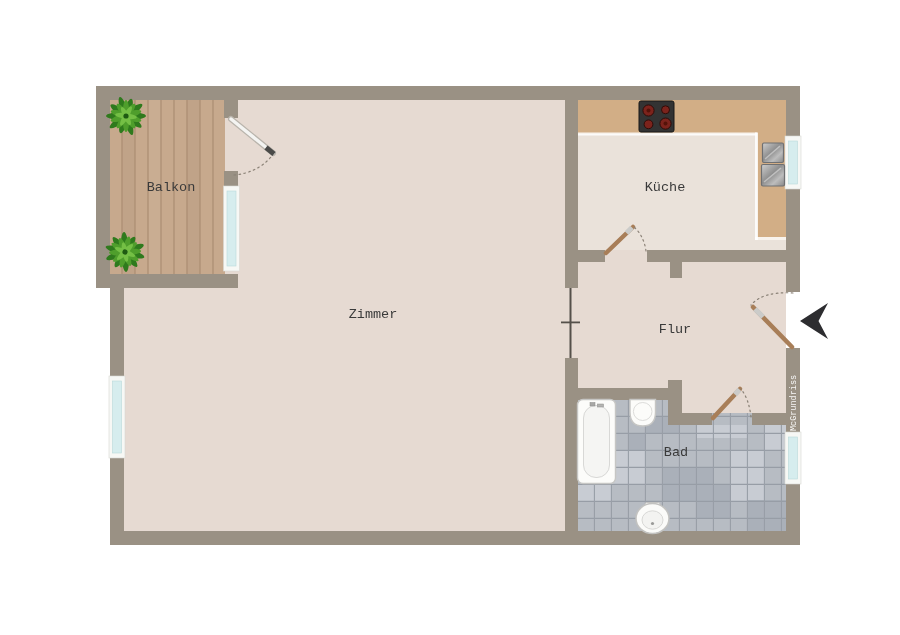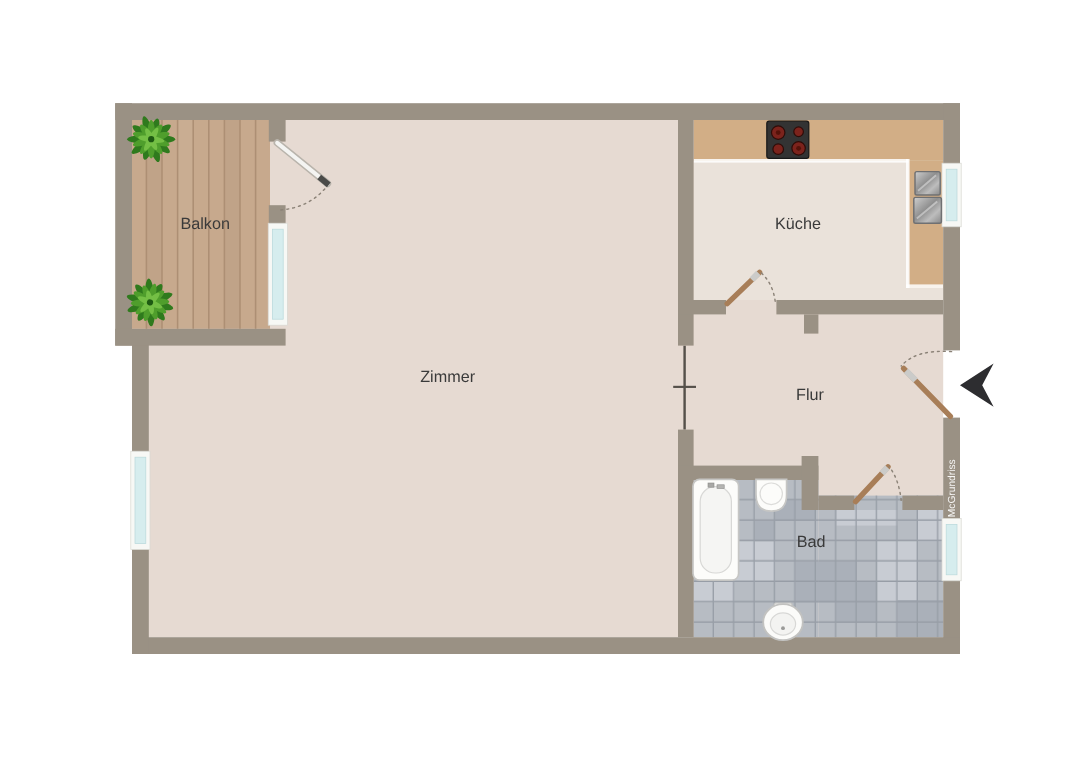--- a/index.html
+++ b/index.html
@@ -1,17 +1,17 @@
 <!DOCTYPE html>
 <html style="--wall: #9a9184; --wall_opening: #55504a; --floor_main: #e6dad2; --floor_kitchen: #eae2da; --deck: #c7a98d; --deck_line: #ad8f74; --counter: #d2ae86; --tile: #b7bcc3; --tile_grout: #979da6; --tile_light: #c8ccd3; --tile_mid: #aab0b9; --glass: #d6edee; --frame: #f7f8f5; --door_leaf: #a87e58; --arc: #8b8277; --arrow: #2d2d30; --label: #3a3a3a; --stove: #333333; --burner: #7c231c; --plant_dark: #2f7a1d; --plant_mid: #4f9e2c; --plant_light: #74bf45;"><head>
 <meta charset="utf-8">
 <style>
   html,body{margin:0;padding:0;background:#ffffff;}
   .stage{position:relative;width:900px;height:635px;background:#ffffff;overflow:hidden;
-         font-family:Liberation Sans, sans-serif;}
+         font-family:Liberation Mono, monospace;}
   svg{display:block}
   .wall{fill:var(--wall,#9a9184)}
   .floor-main{fill:var(--floor_main,#e6dad2)}
   .floor-kitchen{fill:var(--floor_kitchen,#eae2da)}
   .deck{fill:var(--deck,#c7a98d)}
   .deck-line{stroke:var(--deck_line,#ad8f74);stroke-width:1.3}
   .counter{fill:var(--counter,#d2ae86)}
   .counter-edge{fill:#ffffff;opacity:.85}
   .tile-base{fill:var(--tile,#b7bcc3)}
   .tile-light{fill:var(--tile_light,#c8ccd3)}

